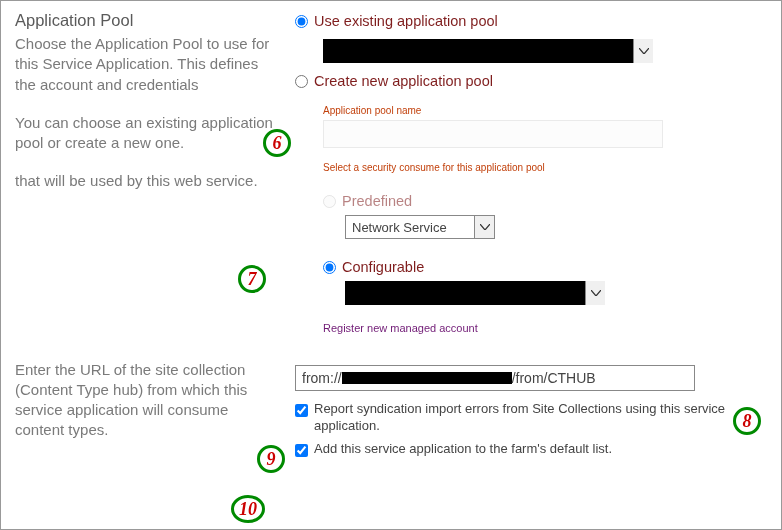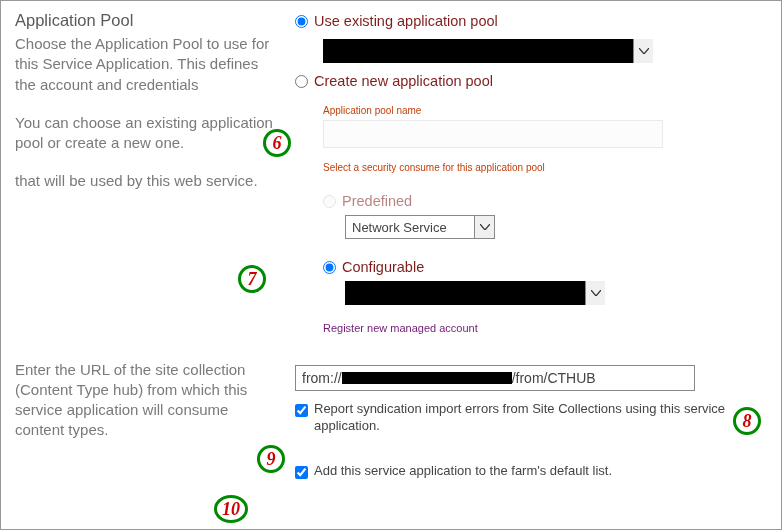--- a/index.html
+++ b/index.html
@@ -280,25 +280,25 @@
         <span class="pre">from://</span>
         <span class="blackout"></span>
         <span class="pre">/from/CTHUB</span>
       </div>
 
       <div class="checkbox-row">
         <input type="checkbox" checked="" style="">
         <span class="checkbox-label">Report syndication import errors from Site Collections using this service application.</span>
       </div>
 
-      <div class="checkbox-row" style="margin-top:28px;">
+      <div class="checkbox-row" style="margin-top:6px;">
         <input type="checkbox" checked="" style="">
         <span class="checkbox-label">Add this service application to the farm's default list.</span>
       </div>
     </div>
   </div>
 </div>
 
 <div class="callout" style="left:262px; top:128px;">6</div>
 <div class="callout" style="left:237px; top:264px;">7</div>
 <div class="callout" style="left:732px; top:406px;">8</div>
 <div class="callout" style="left:256px; top:444px;">9</div>
-<div class="callout callout-wide" style="left:213px; top:494px;font-family:Liberation Serif, serif;">10</div>
+<div class="callout callout-wide" style="left:230px; top:494px;font-family:Liberation Serif, serif;">10</div>
 
 </body></html>

